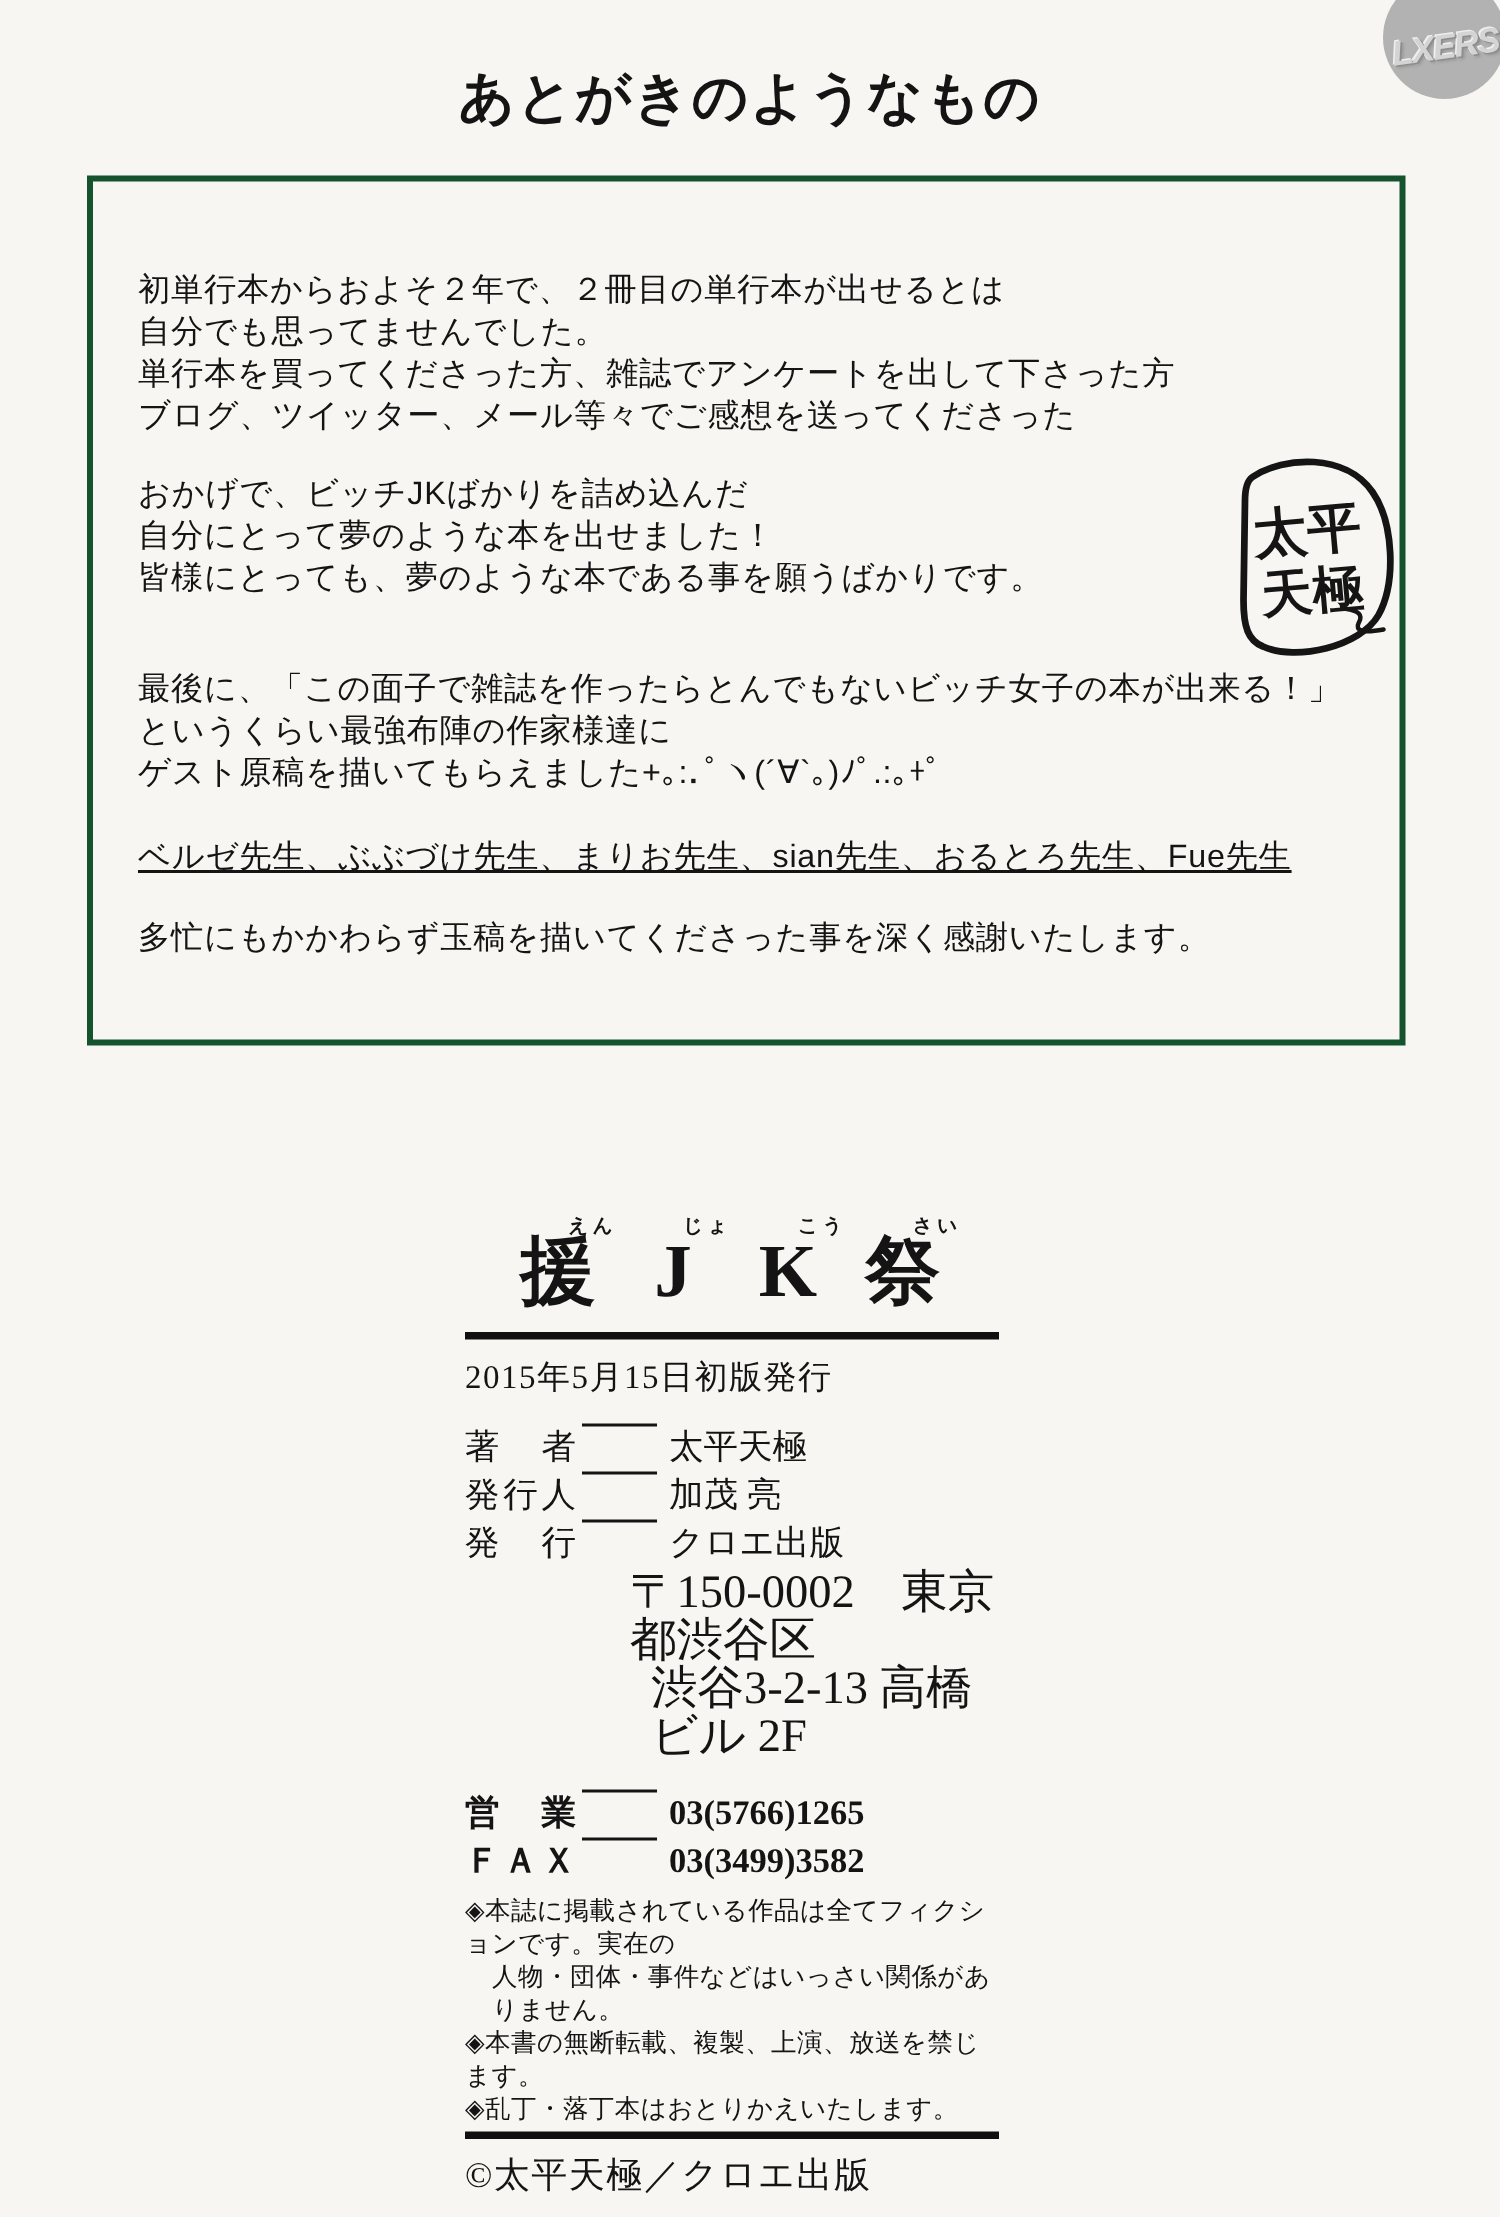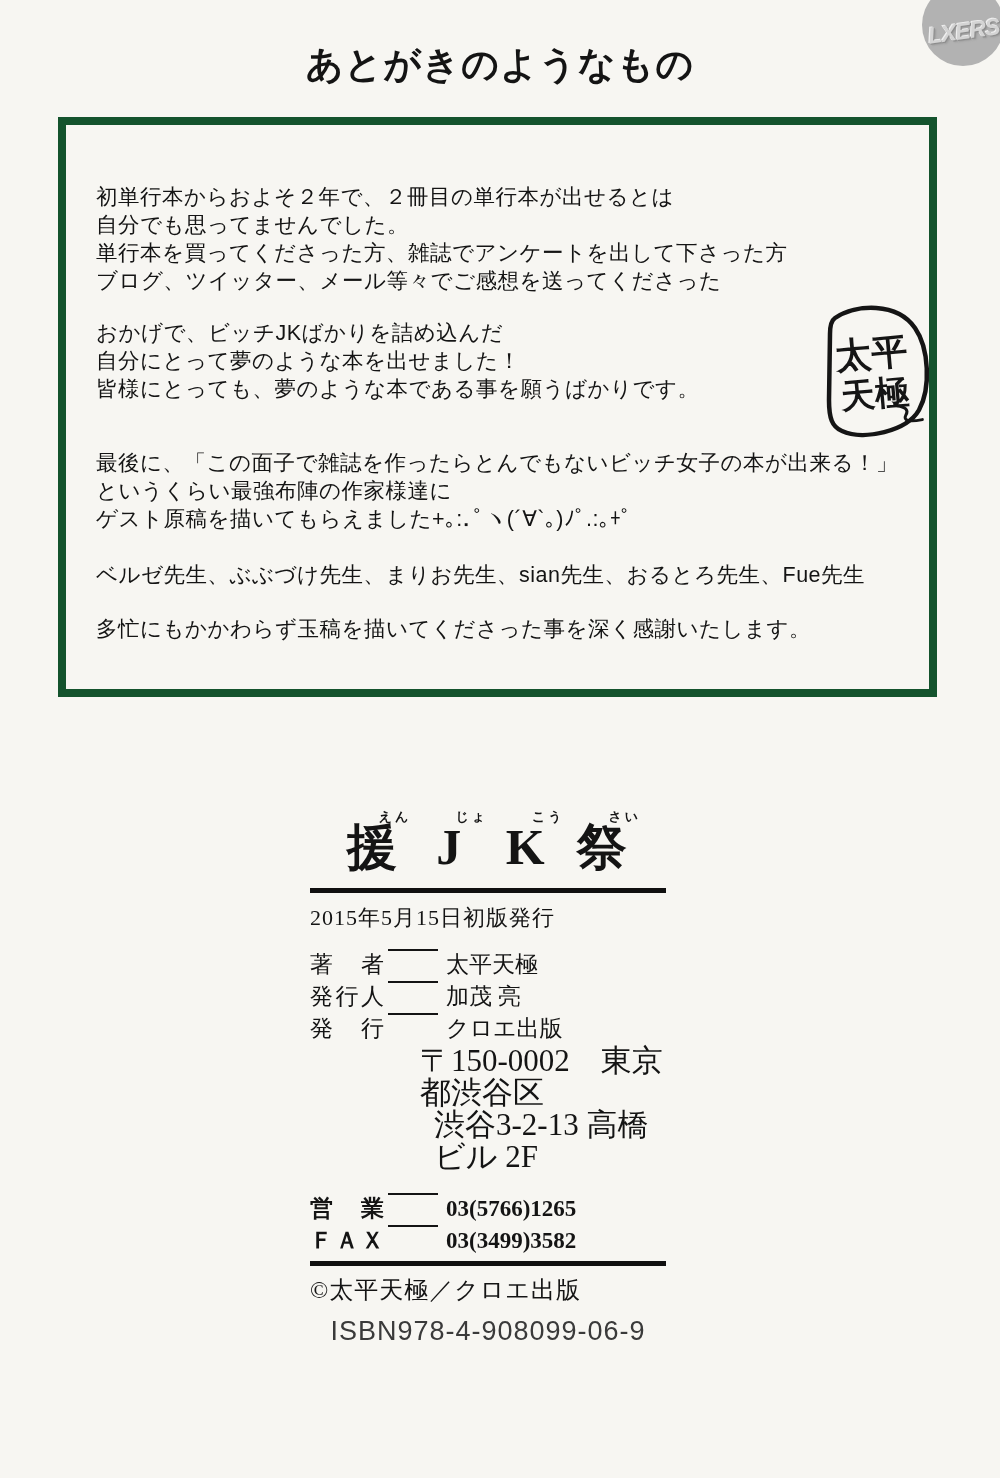--- a/index.html
+++ b/index.html
@@ -23,30 +23,30 @@
   }
 
   .page-title {
     position:absolute; top:40px; left:0; width:100%; margin:0;
     text-align:center; font-size:37px; font-weight:600; letter-spacing:1px;font-family:Liberation Mono, monospace;
   }
 
   
   .afterword-box {
     position:absolute; left:58px; top:117px; width:879px; height:580px;
-    box-sizing:border-box; border:8px solid #14532d;
+    box-sizing:border-box; border:4px solid #14532d;
     padding:58px 16px 0 30px;
     font-family:"Liberation Sans","DejaVu Sans",sans-serif;
     font-size:21.5px; line-height:28px; font-weight:500;
     letter-spacing:0.5px;
   }
   .para { margin:0; }
   .para.p2 { margin-top:24px; }
   .para.p3 { margin-top:46px; }
-  .para.guests  { margin-top:28px; }
+  .para.guests  { margin-top:28px;text-decoration:underline; }
   .para.closing { margin-top:26px; }
 
   
   .signature { position:absolute; left:804px; top:300px; width:134px; height:144px; }
   .signature svg { display:block; }
   .sig-text {
     font-family:"Liberation Sans","DejaVu Sans",sans-serif;
     font-weight:bold; fill:#151515;
   }
 
@@ -156,20 +156,26 @@
         <span class="cdash"></span>
         <span class="cvalue">03(5766)1265</span>
       </div>
       <div class="crow">
         <span class="clabel">ＦＡＸ</span>
         <span class="cdash"></span>
         <span class="cvalue">03(3499)3582</span>
       </div>
     </div>
 
+    <div class="notes">
+      <div class="note-line">◈本誌に掲載されている作品は全てフィクションです。実在の</div>
+      <div class="note-line indent">人物・団体・事件などはいっさい関係がありません。</div>
+      <div class="note-line">◈本書の無断転載、複製、上演、放送を禁じます。</div>
+      <div class="note-line">◈乱丁・落丁本はおとりかえいたします。</div>
+    </div>
 
     <div class="rule bottom"></div>
 
     <div class="copyright">©太平天極／クロエ出版</div>
 
     <div class="isbn">ISBN978-4-908099-06-9</div>
 
   </div>
 
 </div>

